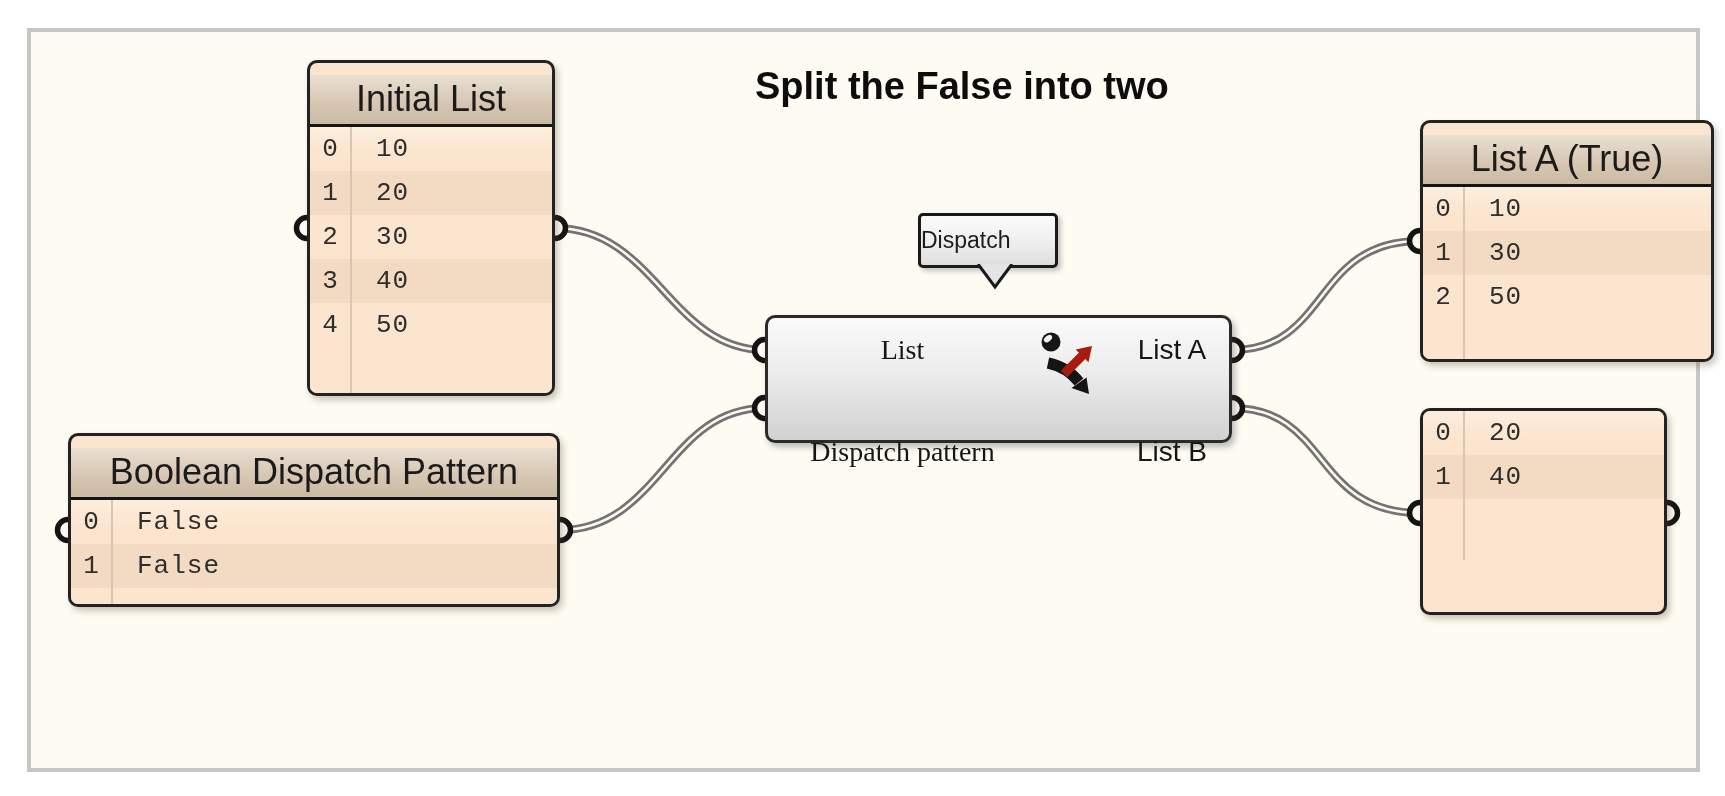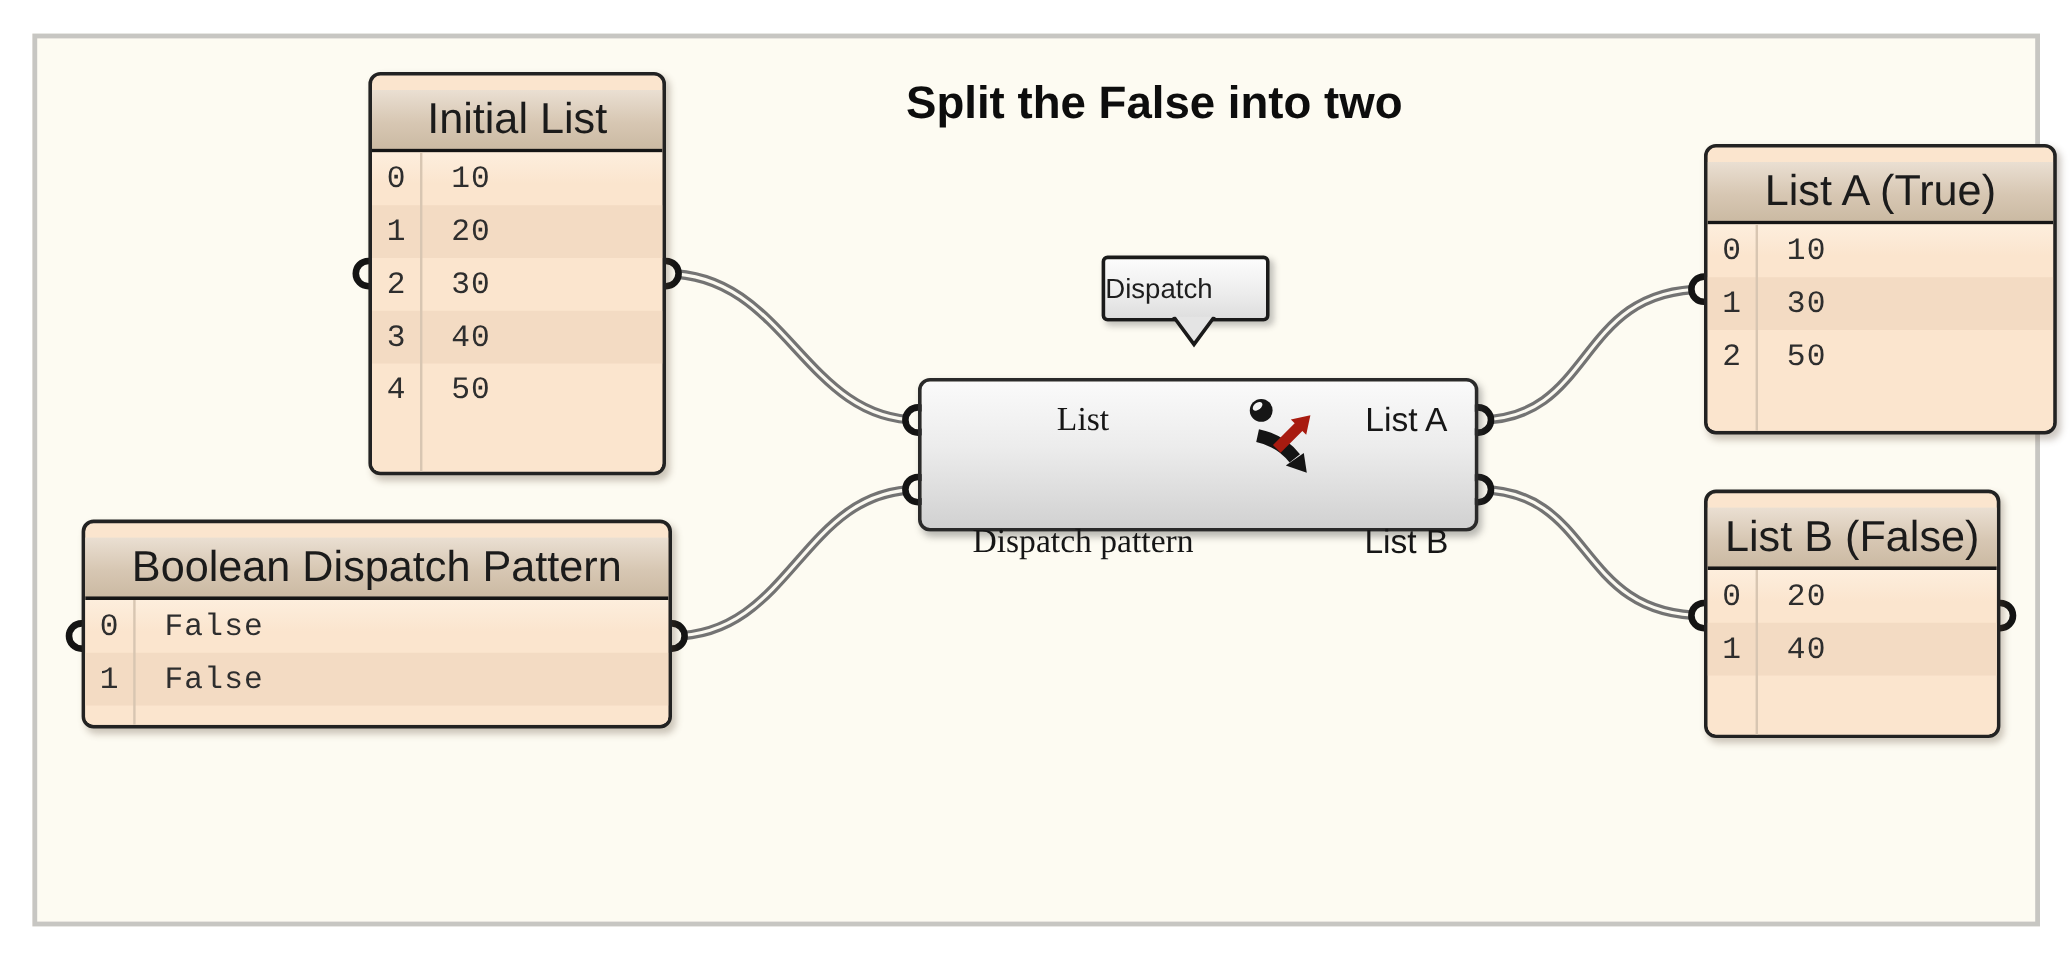--- a/index.html
+++ b/index.html
@@ -154,21 +154,20 @@
           <span class="val">30</span>
         </div>
       <div class="prow">
           <span class="idx">2</span>
           <span class="val">50</span>
         </div>
     </div>
   </div>
 
   <div class="panel" style="left:1420px;top:408px;width:247px;height:207px;">
-    <div class="panel-header">List B (False)</div>
     <div class="panel-body">
       <div class="prow">
           <span class="idx">0</span>
           <span class="val">20</span>
         </div>
       <div class="prow">
           <span class="idx">1</span>
           <span class="val">40</span>
         </div>
     </div>

